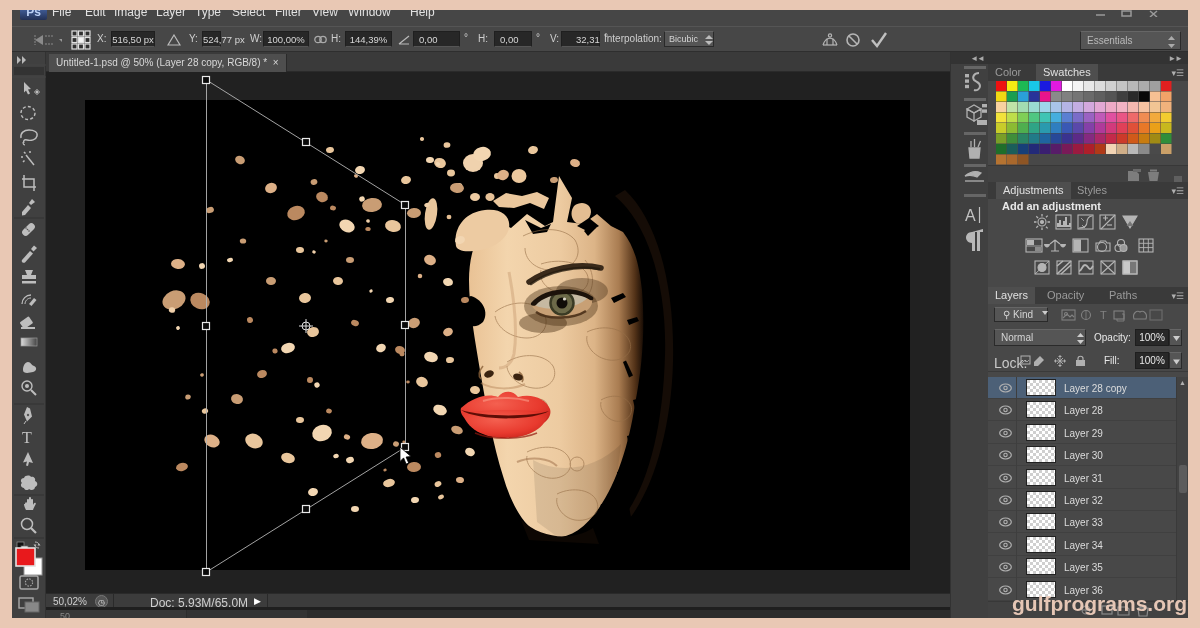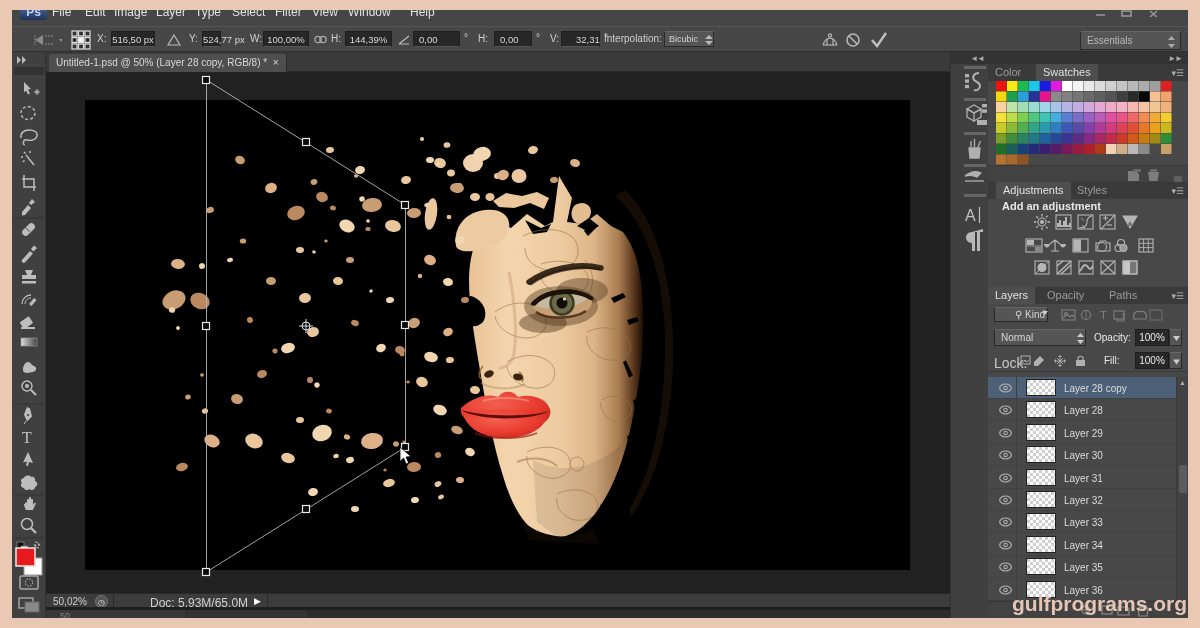--- a/index.html
+++ b/index.html
@@ -810,21 +810,21 @@
     </g>
   </svg>
 
   <div class="ptabbar" style="top:235px">
     <div class="ptab act" style="left:0">Layers</div>
     <div class="ptab" style="left:52px">Opacity</div>
     <div class="ptab" style="left:114px">Paths</div>
     <div class="pmenu" style="top:4px">▾☰</div>
   </div>
   <div style="position:absolute;top:252px;width:200px;height:22px;background:#484848">
-    <div class="ddl" style="position:absolute;left:6px;top:3px;width:54px;height:15px;line-height:14px;padding-left:20px">⚲ Kind</div>
+    <div class="ddl" style="position:absolute;left:6px;top:3px;width:54px;height:15px;line-height:14px;padding-left:8px">⚲ Kind</div>
     <svg style="position:absolute;left:54px;top:7px" width="8" height="8">
           <path d="M0 0h6l-3 4z" fill="#ccc"></path>
         </svg>
     <svg style="position:absolute;left:72px;top:3px" width="124" height="16" opacity="0.55">
       <g stroke="#b0b0b0" fill="none" stroke-width="1.1">
         <rect x="2" y="3" width="13" height="10"></rect>
             <circle cx="6" cy="7" r="1.5"></circle>
             <path d="M3 11l4-4 3 3 2-2 2 2"></path>
         <circle cx="26" cy="8" r="4.5"></circle>
             <path d="M26 3.5v9" stroke-width=".8"></path>

